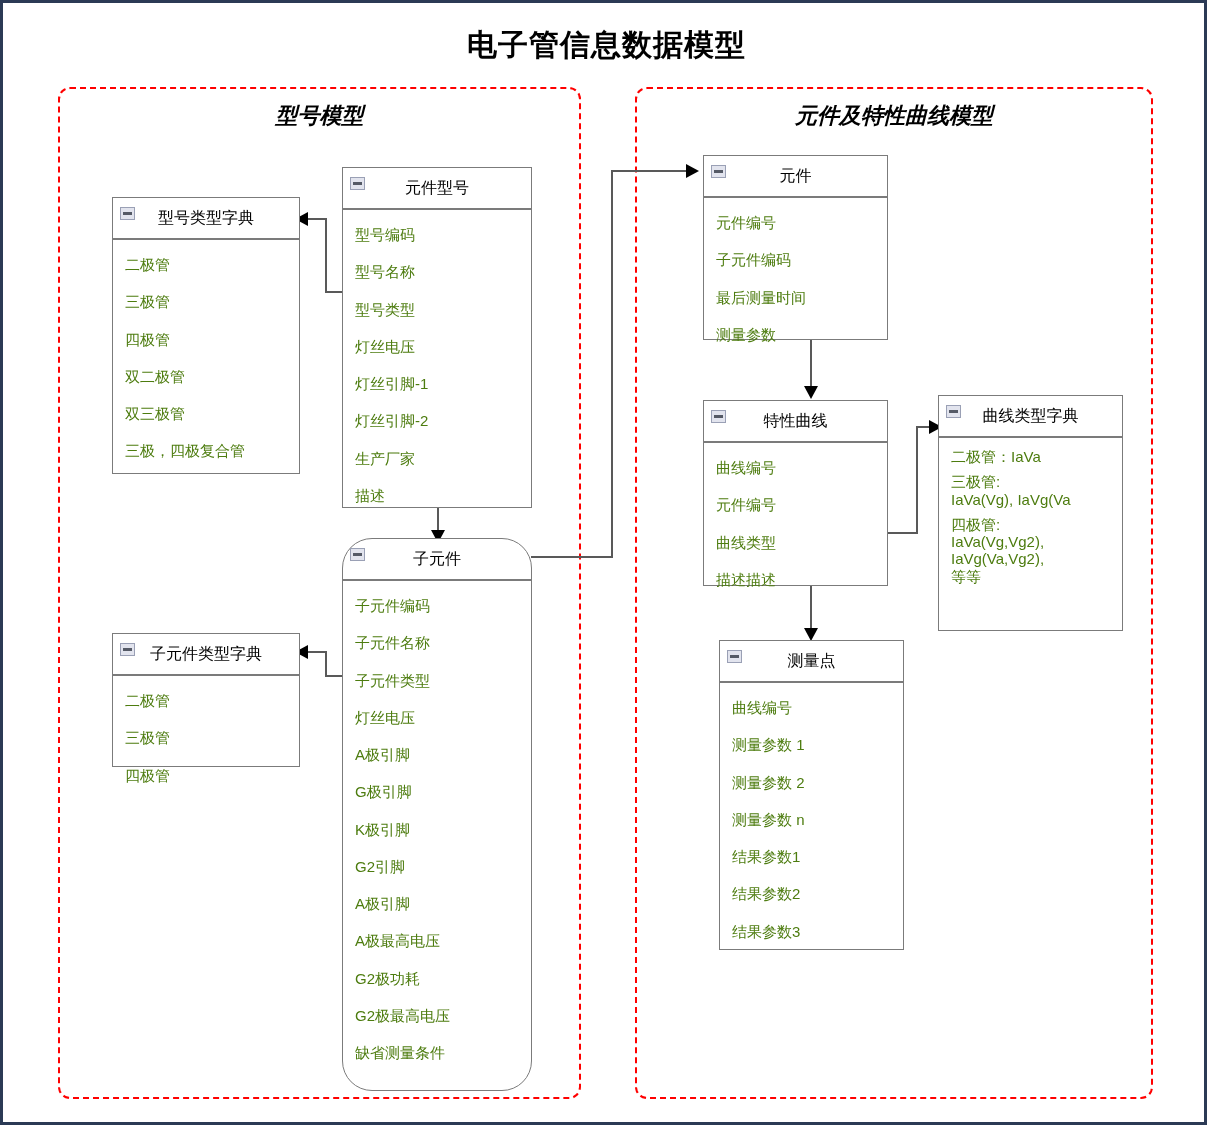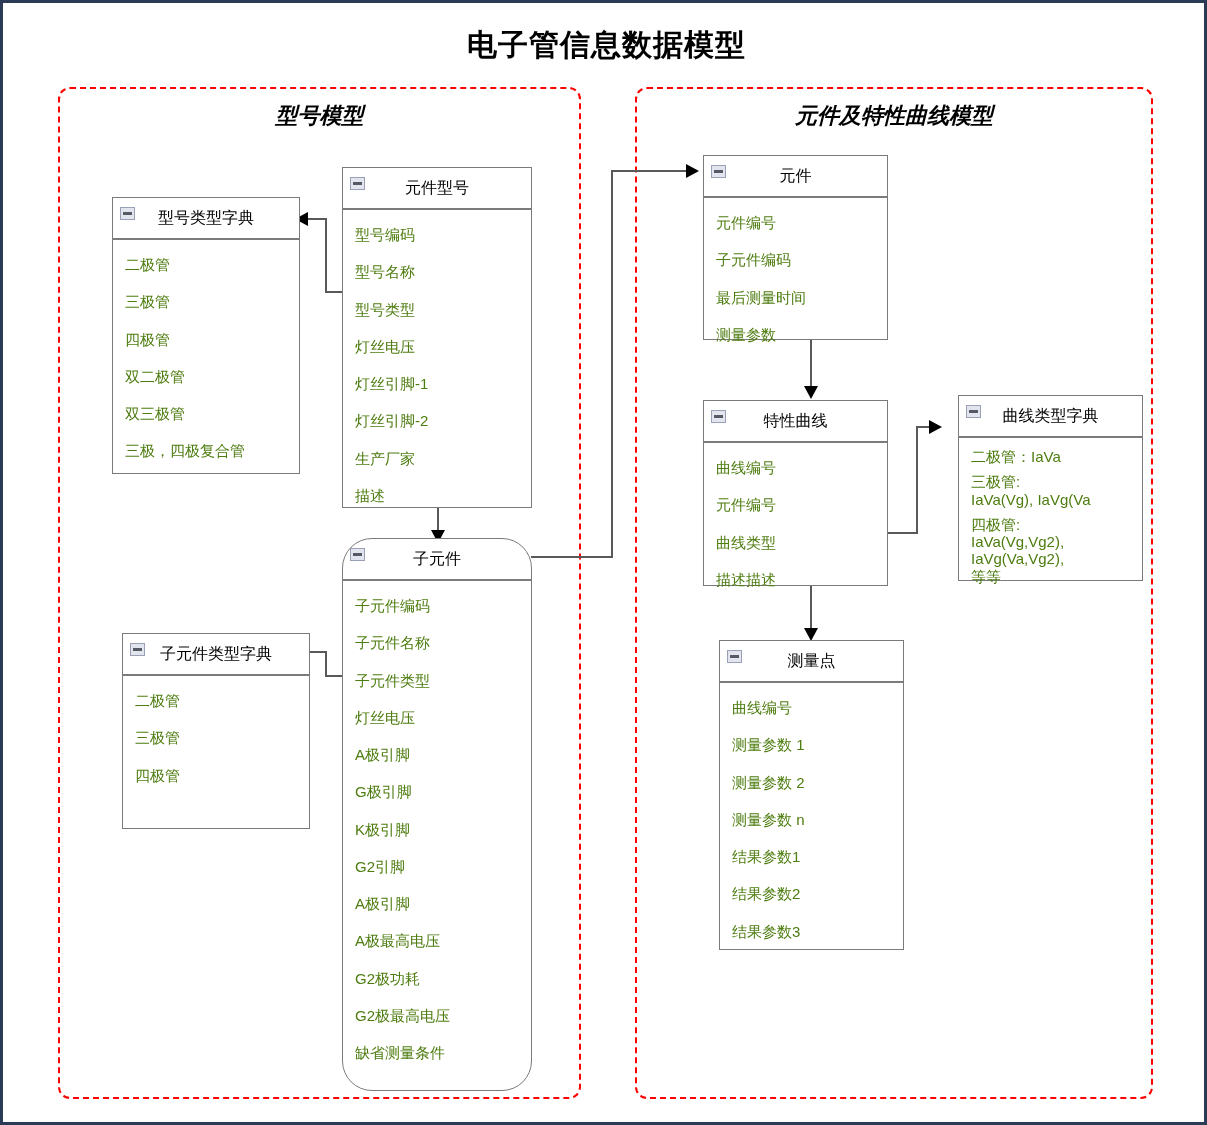--- a/index.html
+++ b/index.html
@@ -146,21 +146,21 @@
       <div class="field">型号名称</div>
       <div class="field">型号类型</div>
       <div class="field">灯丝电压</div>
       <div class="field">灯丝引脚-1</div>
       <div class="field">灯丝引脚-2</div>
       <div class="field">生产厂家</div>
       <div class="field">描述</div>
     </div>
   </div>
 
-  <div class="entity" style="left:109px;top:630px;width:188px;height:196px;margin-left:10px;">
+  <div class="entity" style="left:109px;top:630px;width:188px;height:134px;">
     <div class="entity-header">
       <span class="collapse-icon"></span>
       <span class="entity-title">子元件类型字典</span>
     </div>
     <div class="entity-body">
       <div class="field">二极管</div>
       <div class="field">三极管</div>
       <div class="field">四极管</div>
     </div>
   </div>
@@ -206,21 +206,21 @@
       <span class="entity-title">特性曲线</span>
     </div>
     <div class="entity-body">
       <div class="field">曲线编号</div>
       <div class="field">元件编号</div>
       <div class="field">曲线类型</div>
       <div class="field">描述描述</div>
     </div>
   </div>
 
-  <div class="entity" style="left:935px;top:392px;width:185px;height:186px;margin-left:20px;">
+  <div class="entity" style="left:935px;top:392px;width:185px;height:236px;">
     <div class="entity-header">
       <span class="collapse-icon"></span>
       <span class="entity-title">曲线类型字典</span>
     </div>
     <div class="entity-body">
       <div class="field tight">二极管：IaVa</div>
       <div class="field tight">三极管:
 IaVa(Vg), IaVg(Va</div>
       <div class="field tight">四极管:
 IaVa(Vg,Vg2),

